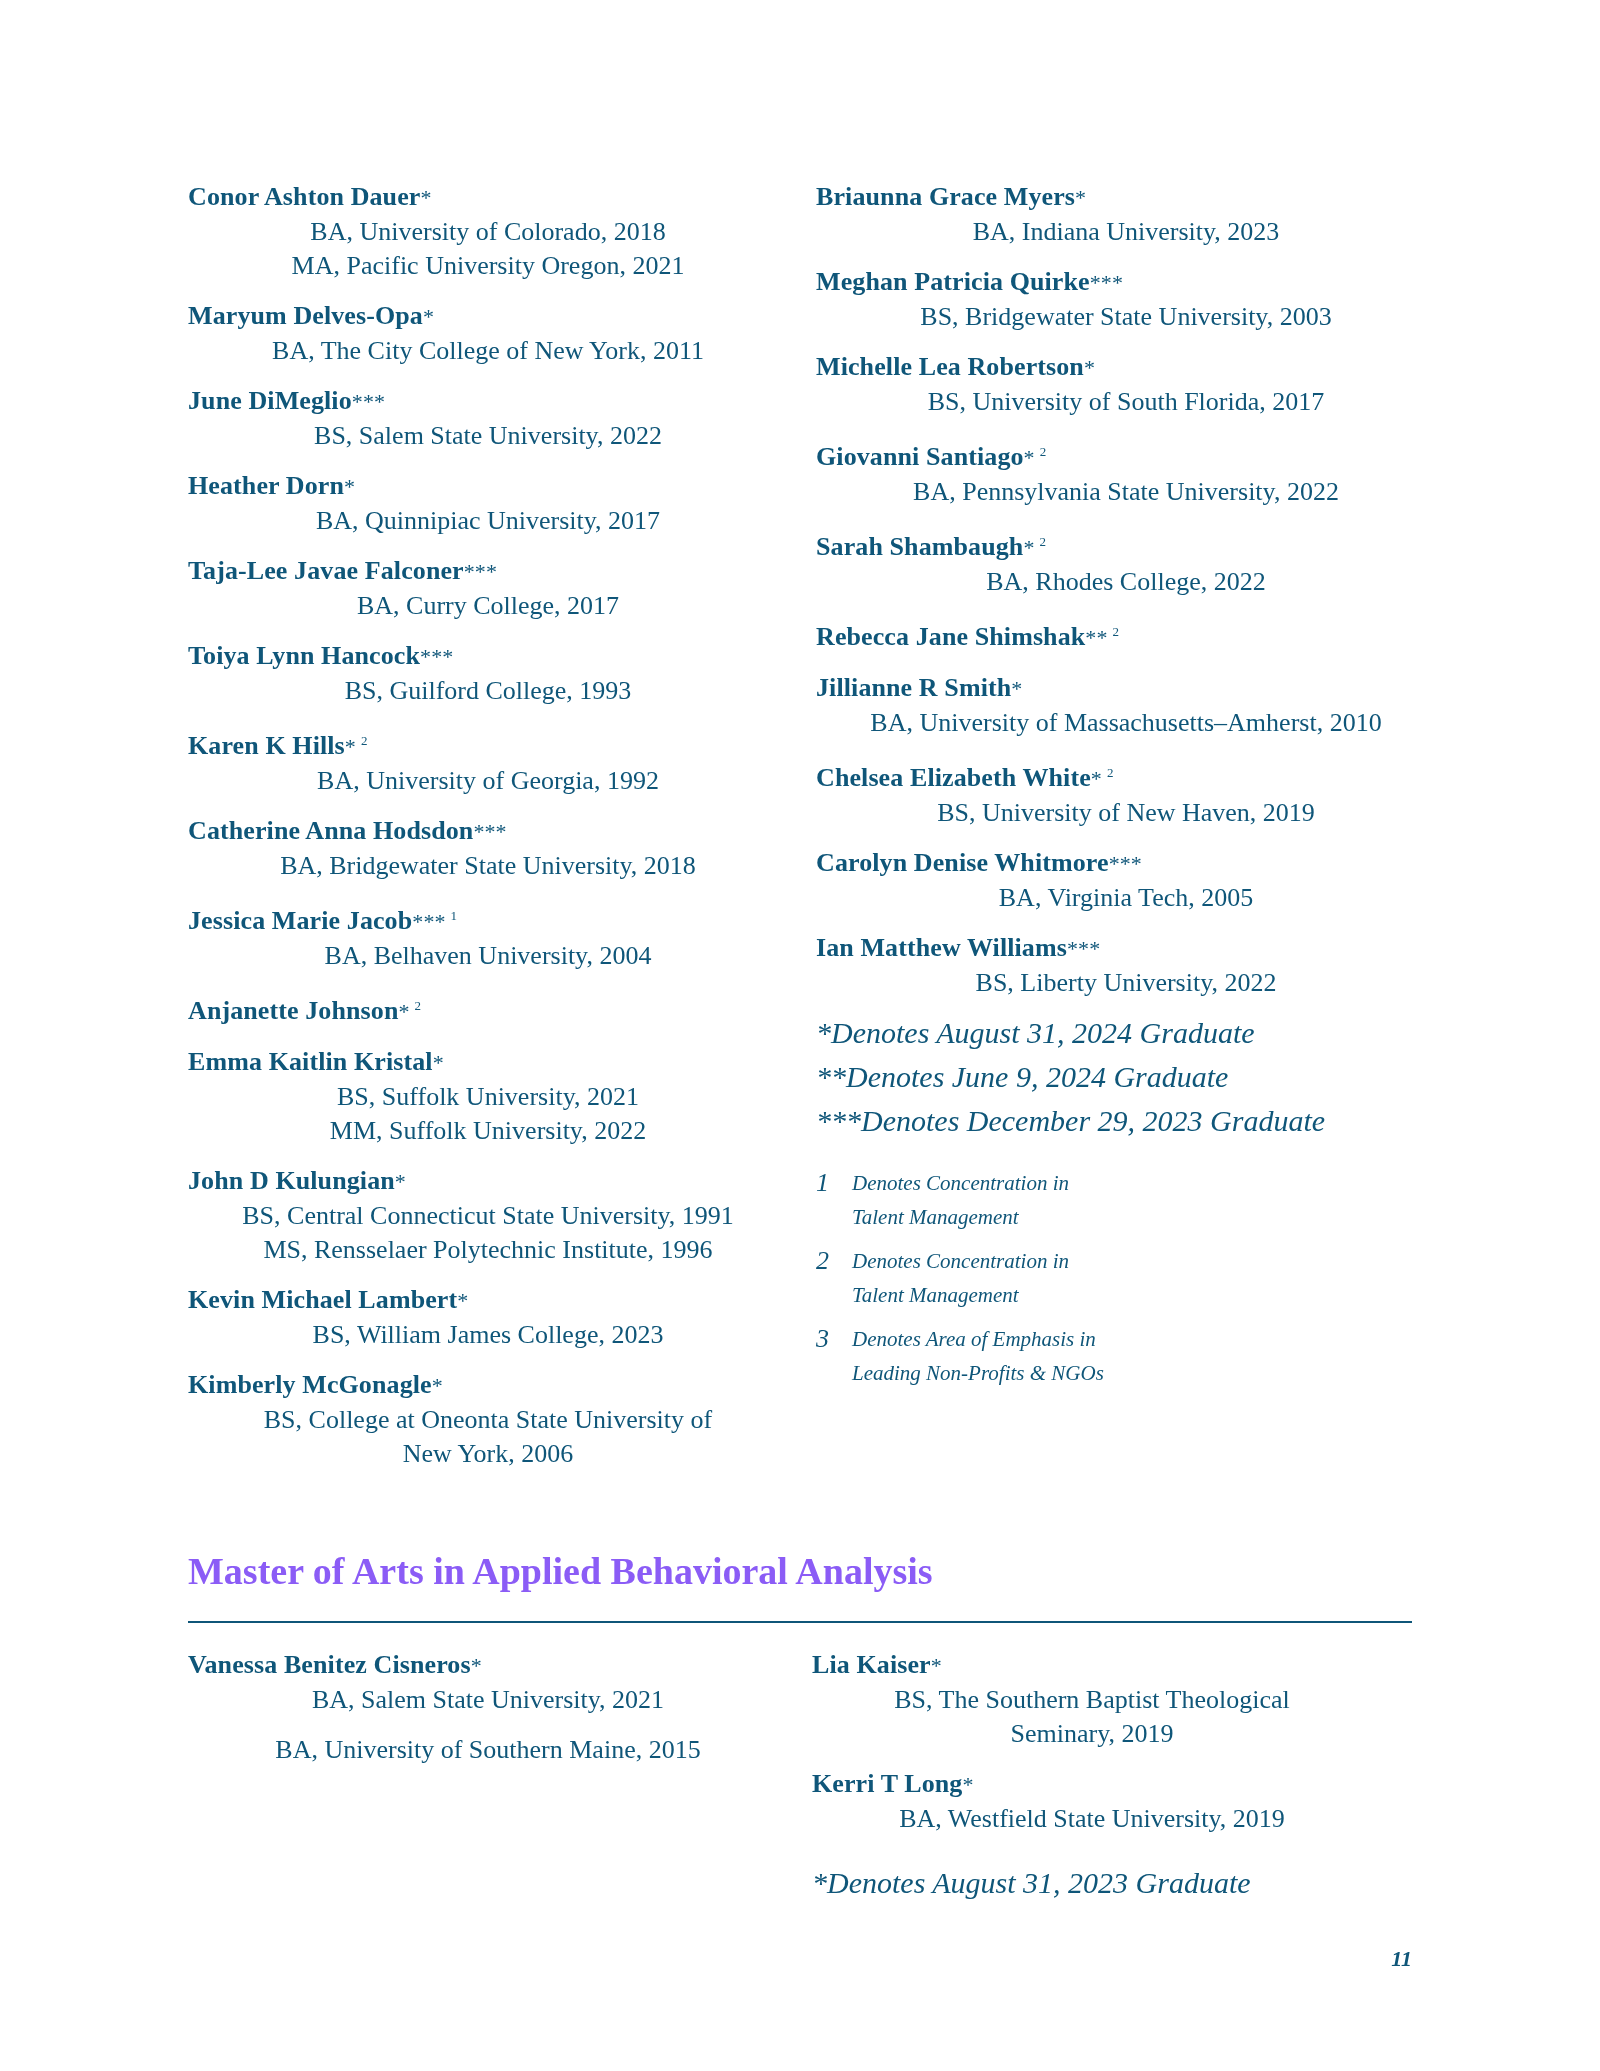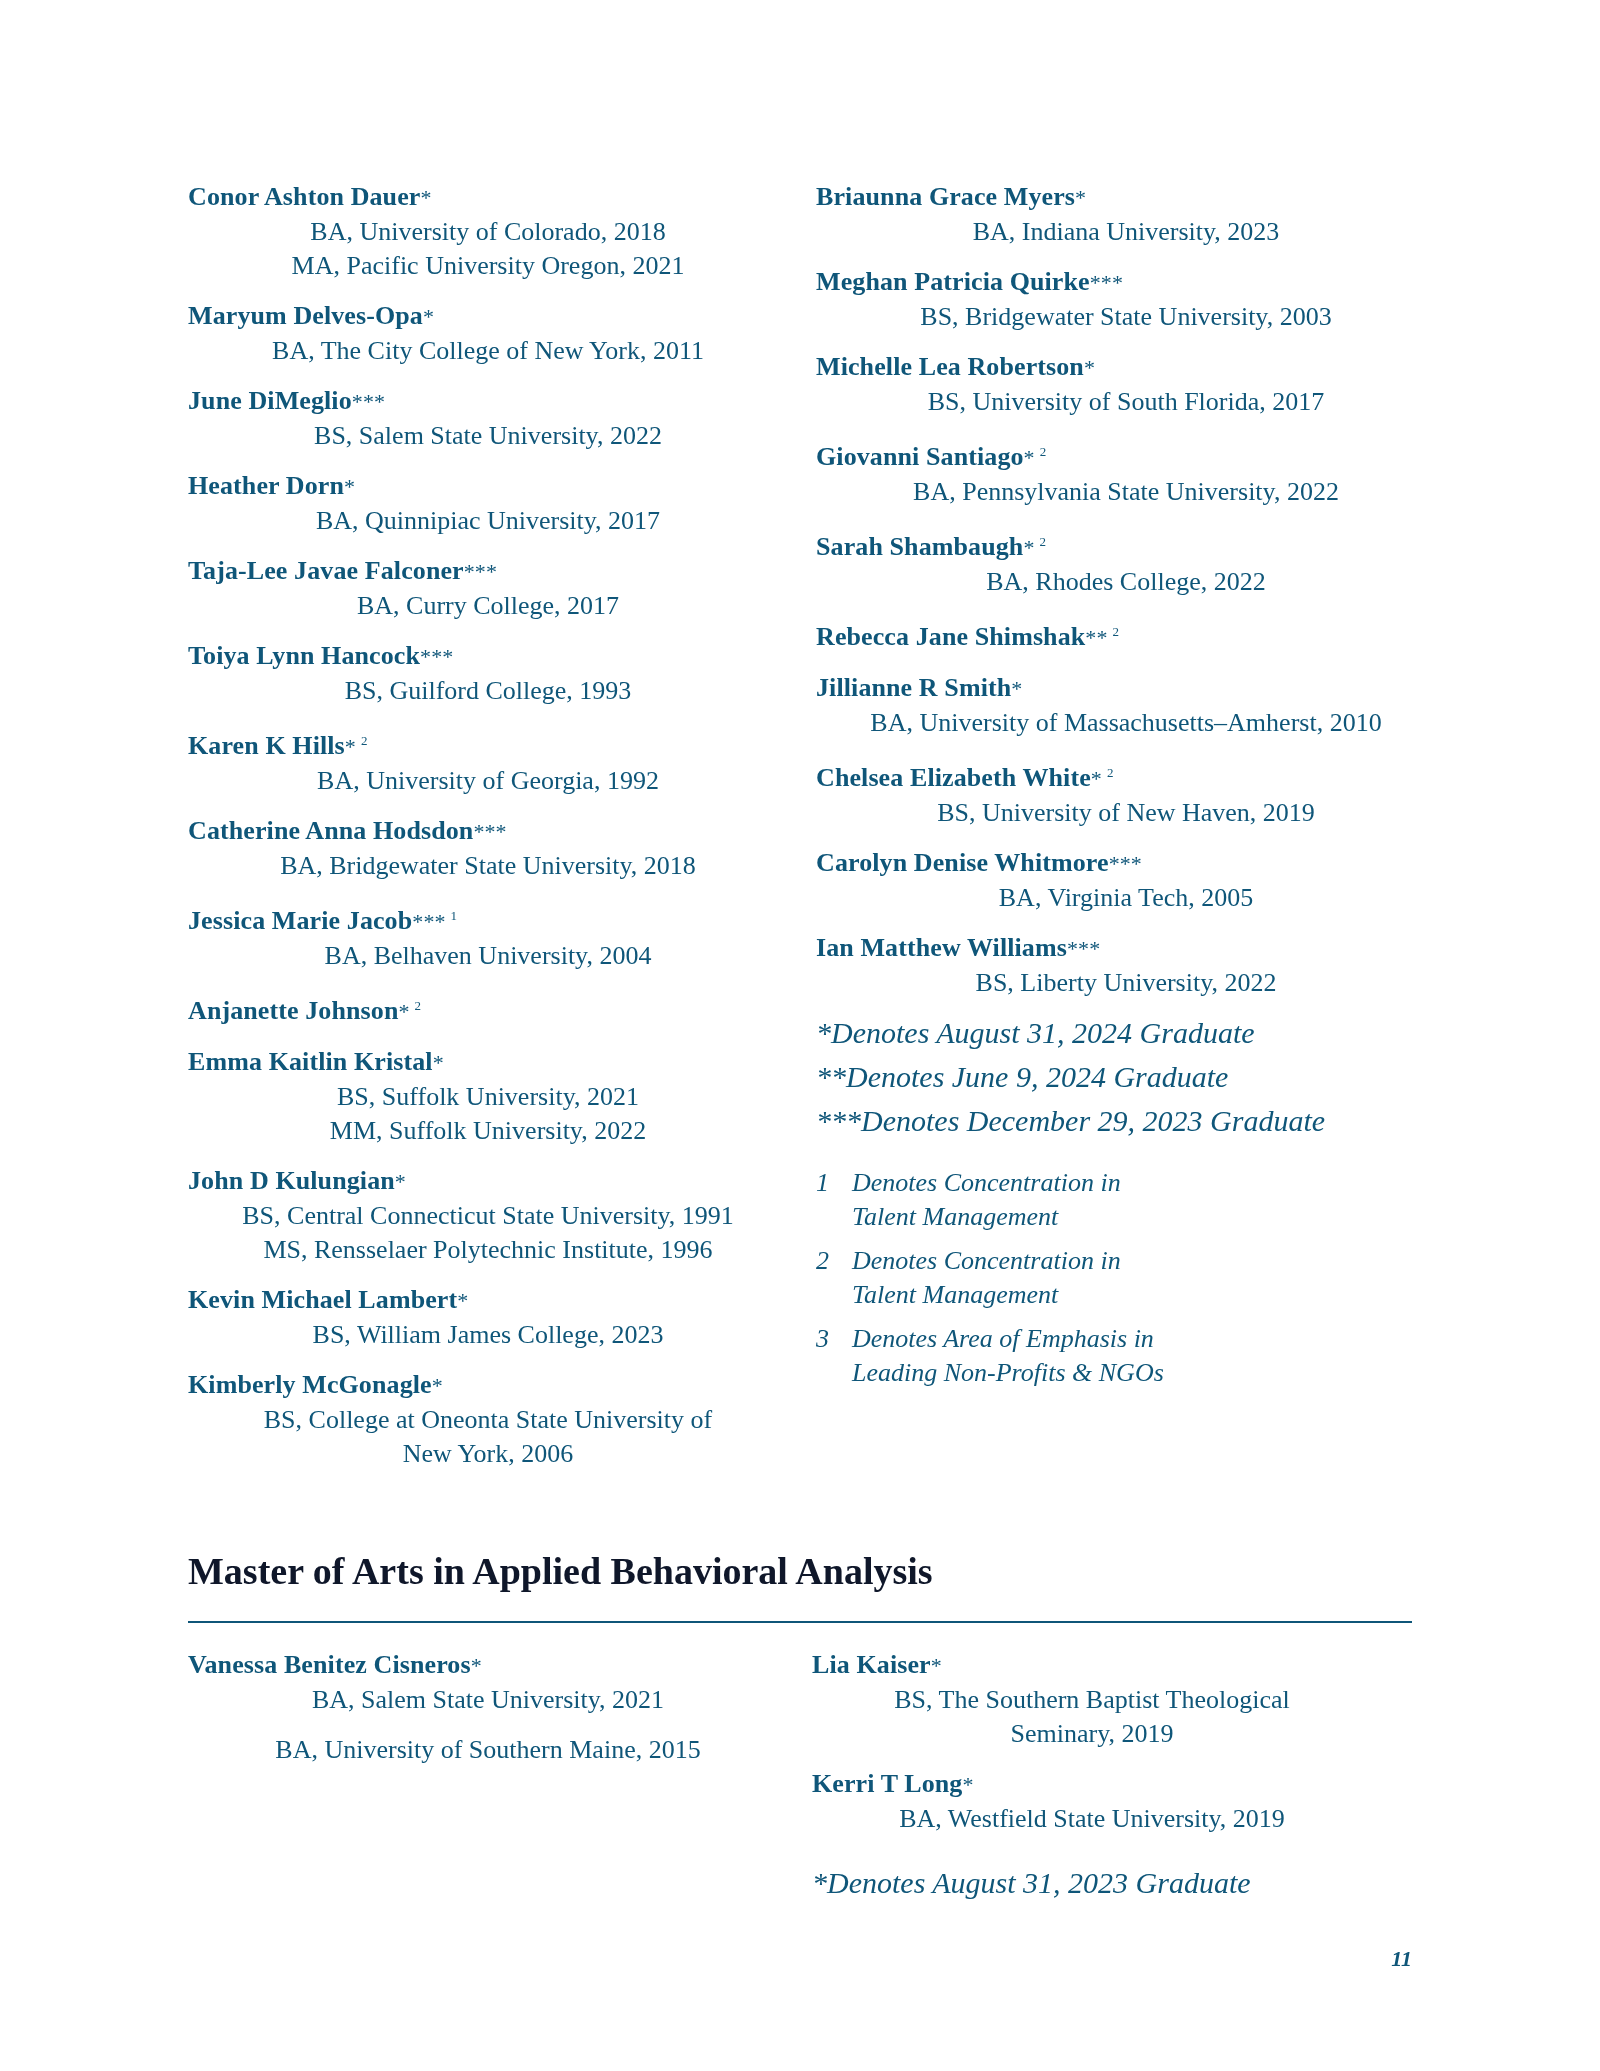--- a/index.html
+++ b/index.html
@@ -49,34 +49,34 @@
       font-family: "Liberation Serif", "DejaVu Serif", serif;
       font-style: italic;
       font-size: 26px;
       line-height: 34px;
       width: 36px;
       flex: none;
     }
     .note-text {
       font-family: "Liberation Serif", "DejaVu Serif", serif;
       font-style: italic;
-      font-size: 26px;
+      font-size: 21px;
       line-height: 34px;
       width: 360px;
     }
 
     #section-heading {
       position: absolute;
       left: 188px;
       top: 1546px;
       font-family: "Liberation Serif", "DejaVu Serif", serif;
       font-weight: bold;
       font-size: 38px;
       line-height: 50px;
-      color: #0f172a;
+      color: #8b5cf6;
       white-space: nowrap;
     }
     #section-rule {
       position: absolute;
       left: 188px;
       top: 1621px;
       width: 1224px;
       height: 2px;
       background: #0f5679;
     }

